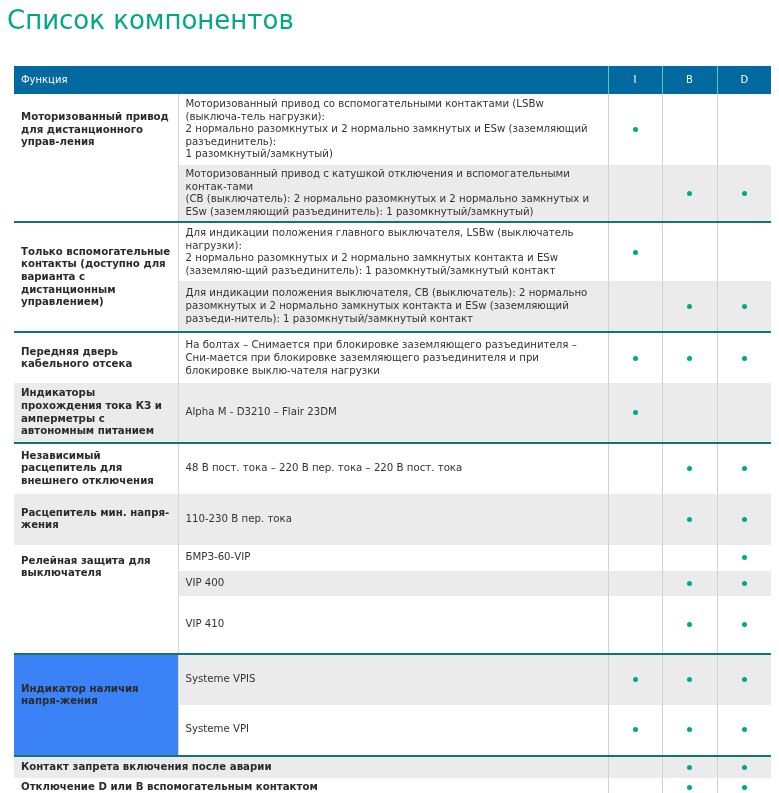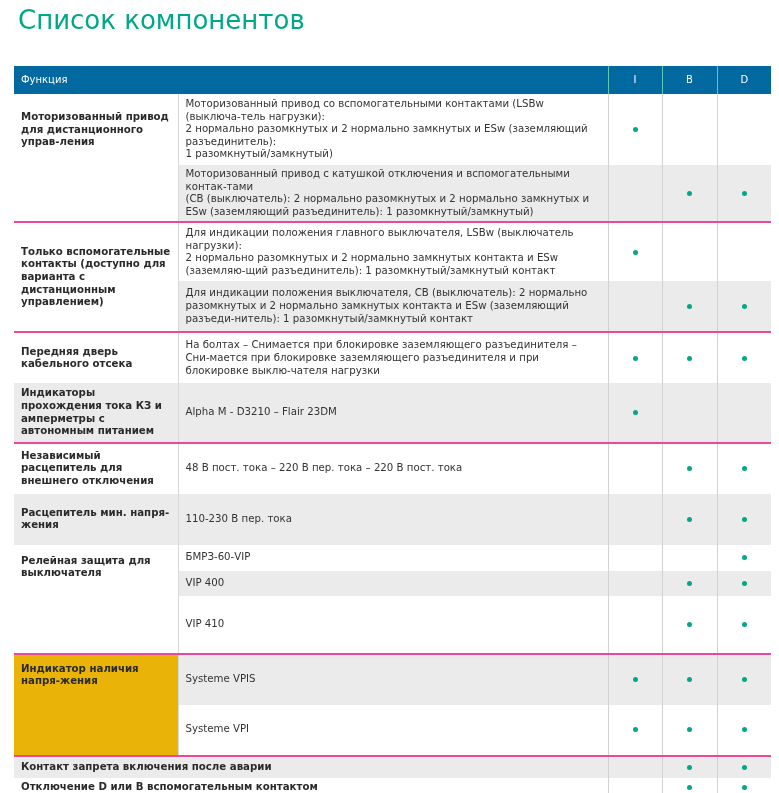--- a/index.html
+++ b/index.html
@@ -1,38 +1,38 @@
 <!DOCTYPE html>
 <html><head>
 <meta charset="utf-8">
 <style>
   html, body { margin: 0; padding: 0; background: #ffffff; }
   body { width: 779px; height: 793px; position: relative; overflow: hidden;
          font-family: "DejaVu Sans", sans-serif; color: #222; }
-  .title { position: absolute; left: 18px; top: 2px; font-size: 26px; font-weight: normal;
+  .title { position: absolute; left: 7px; top: 2px; font-size: 26px; font-weight: normal;
            color: #00a886; letter-spacing: 0px; margin: 0; line-height: 36px;
            font-family: "DejaVu Sans", sans-serif; }
   table.grid { position: absolute; left: 14px; top: 66px; width: 757px; border-collapse: collapse;
                table-layout: fixed; font-size: 10.2px; line-height: 12.6px; }
   table.grid col.c-func { width: 164px; }
   table.grid col.c-desc { width: 430px; }
   table.grid col.c-var { width: 54px; }
   table.grid col.c-var2 { width: 55px; }
   th { background: #0369a1; color: #fff; font-weight: normal; height: 28px; font-size: 10px;
        text-align: center; border-left: 1px solid #5ccab0; padding: 0; }
   th.h-func { text-align: left; padding-left: 7px; border-left: none; }
   td { padding: 0; vertical-align: middle; }
   td.func { padding: 4px 6px 4px 7px; font-weight: bold; color: #2a2a2a; vertical-align: top;
             border-right: 1px solid #d8d8d8; font-size: 10.2px; margin-left: 8px; }
   td.func.mid { vertical-align: middle; }
   td.desc { padding: 3px 6px 3px 7px; color: #333; }
   td.var { text-align: center; border-left: 1px solid #d2d2d2; }
   tr.gray td.desc, tr.gray td.var, tr.gray td.gray-cell { background: #ebebeb; }
   td.gray-cell { background: #ebebeb; }
-  tr.group-start td { border-top: 2px solid #ec4899; }
+  tr.group-start td { border-top: 2px solid #0f766e; }
   td.span { padding: 0 6px 0 7px; font-weight: bold; color: #2a2a2a; }
   .dot { display: inline-block; width: 5px; height: 5px; border-radius: 50%; background: #00a886; }
   tr.last td { border-bottom: 3px solid #84cc16; }
 </style>
 </head>
 <body>
 
 <h1 class="title">Список компонентов</h1>
 
 <table class="grid">
@@ -131,21 +131,21 @@
       <td class="var"><span class="dot"></span></td>
     </tr>
     <tr style="height:58px">
       <td class="desc">VIP 410</td>
       <td class="var"></td>
       <td class="var"><span class="dot"></span></td>
       <td class="var"><span class="dot"></span></td>
     </tr>
 
     <tr class="gray group-start" style="height:51px">
-      <td class="func" rowspan="2" style="padding-top:8px;background:#eab308">Индикатор наличия напря-жения</td>
+      <td class="func" rowspan="2" style="padding-top:28px;background:#3b82f6">Индикатор наличия напря-жения</td>
       <td class="desc">Systeme VPIS</td>
       <td class="var"><span class="dot"></span></td>
       <td class="var"><span class="dot"></span></td>
       <td class="var"><span class="dot"></span></td>
     </tr>
     <tr style="height:51px">
       <td class="desc">Systeme VPI</td>
       <td class="var"><span class="dot"></span></td>
       <td class="var"><span class="dot"></span></td>
       <td class="var"><span class="dot"></span></td>

